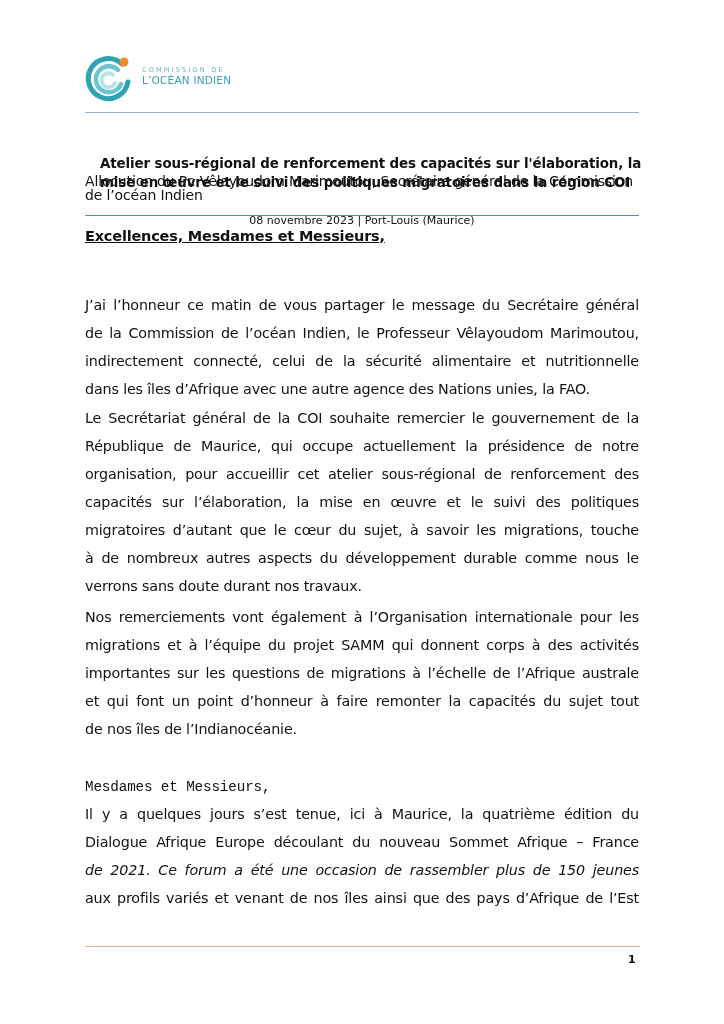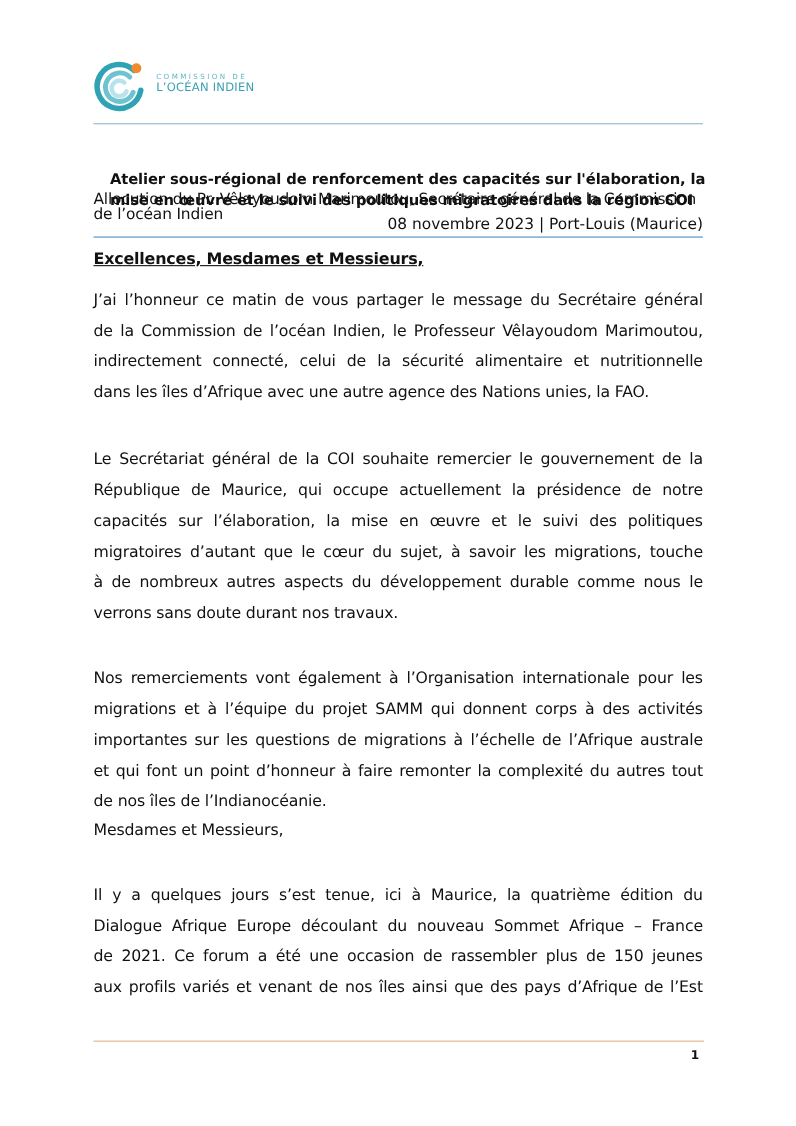--- a/index.html
+++ b/index.html
@@ -14,31 +14,31 @@
     .logo-line2 { font-size: 10.5px; letter-spacing: 0.2px; line-height: 12px; color: #3aa0b2; }
 
     .rule-top { position: absolute; left: 85px; top: 112px; width: 554px; height: 0; border-top: 1px solid #8fb7cc; }
     .rule-date { position: absolute; left: 85px; top: 215px; width: 554px; height: 0; border-top: 1.5px solid #4a8fc0; }
     .rule-foot { position: absolute; left: 85px; top: 946px; width: 555px; height: 0; border-top: 1.5px solid #e0b287; }
 
     .title { position: absolute; left: 100px; top: 121px; width: 554px; text-align: left;
              font-weight: bold; font-size: 13.4px; line-height: 19px; letter-spacing: -0.1px; margin-top: 33px; }
     .subtitle { position: absolute; left: 85px; top: 174px; width: 554px; text-align: left;
                 font-size: 14px; line-height: 14px; letter-spacing: -0.15px; }
-    .dateline { position: absolute; left: 85px; top: 197px; width: 554px; text-align: right;
-                font-size: 14px; line-height: 14px; }
+    .dateline { position: absolute; left: 85px; top: 214px; width: 554px; text-align: center;
+                font-size: 11px; line-height: 14px; }
 
     .salutation { position: absolute; left: 85px; top: 227px; font-weight: bold; font-size: 14.5px; line-height: 18px; letter-spacing: -0.2px; text-decoration: underline; }
 
     .body-text { position: absolute; left: 85px; width: 554px; font-size: 14.3px; line-height: 28px;
                  text-align: justify; letter-spacing: -0.15px; }
     .p1 { top: 259px; }
     .p2 { top: 404px; }
     .p3 { top: 603px; }
-    .p4 { top: 741px; }
+    .p4 { top: 773px; font-family: Liberation Mono, monospace; }
     .p5 { top: 800px; height: 114px; overflow: hidden; }
     .body-text span.line { display: block; text-align: justify; text-align-last: justify; white-space: nowrap; }
     .body-text span.line.last { text-align-last: left; }
 
     .page-num { position: absolute; left: 628px; top: 953px; font-weight: bold; font-size: 11px; }
   </style>
 </head>
 <body>
 
 <div class="page">
@@ -63,50 +63,51 @@
     <div>mise en œuvre et le suivi des politiques migratoires dans la région COI</div>
   </div>
 
   <div class="subtitle">Allocution du Pr. Vêlayoudom Marimoutou, Secrétaire général de la Commission de l’océan Indien</div>
   <div class="dateline">08 novembre 2023 | Port-Louis (Maurice)</div>
   <div class="rule-date"></div>
 
   <div class="salutation">Excellences, Mesdames et Messieurs,</div>
 
   <div class="body-text p1">
-    <span class="line" style="white-space: nowrap; display: block; letter-spacing: -0.15px;">J’ai l’honneur ce matin de vous partager le message du Secrétaire général</span>
+    <span class="line" style="white-space: nowrap; display: block; letter-spacing: -0.15px; margin-top: 32px;">J’ai l’honneur ce matin de vous partager le message du Secrétaire général</span>
     <span class="line" style="white-space: nowrap; display: block; letter-spacing: -0.15px;">de la Commission de l’océan Indien, le Professeur Vêlayoudom Marimoutou,</span>
     <span class="line" style="white-space: nowrap; display: block; letter-spacing: -0.15px;">indirectement connecté, celui de la sécurité alimentaire et nutritionnelle</span>
     <span class="line last" style="white-space: nowrap; display: block; letter-spacing: -0.15px;">dans les îles d’Afrique avec une autre agence des Nations unies, la FAO.</span>
   </div>
 
   <div class="body-text p2">
     <span class="line" style="white-space: nowrap; display: block; letter-spacing: -0.15px;">Le Secrétariat général de la COI souhaite remercier le gouvernement de la</span>
     <span class="line" style="white-space: nowrap; display: block; letter-spacing: -0.15px;">République de Maurice, qui occupe actuellement la présidence de notre</span>
+    <span class="line" style="white-space: nowrap; display: block; letter-spacing: -0.15px;">organisation, pour accueillir cet atelier sous-régional de renforcement des</span>
     <span class="line" style="white-space: nowrap; display: block; letter-spacing: -0.15px;">capacités sur l’élaboration, la mise en œuvre et le suivi des politiques</span>
     <span class="line" style="white-space: nowrap; display: block; letter-spacing: -0.15px;">migratoires d’autant que le cœur du sujet, à savoir les migrations, touche</span>
     <span class="line" style="white-space: nowrap; display: block; letter-spacing: -0.15px;">à de nombreux autres aspects du développement durable comme nous le</span>
     <span class="line last" style="white-space: nowrap; display: block; letter-spacing: -0.15px;">verrons sans doute durant nos travaux.</span>
   </div>
 
   <div class="body-text p3">
     <span class="line" style="white-space: nowrap; display: block; letter-spacing: -0.15px;">Nos remerciements vont également à l’Organisation internationale pour les</span>
     <span class="line" style="white-space: nowrap; display: block; letter-spacing: -0.15px;">migrations et à l’équipe du projet SAMM qui donnent corps à des activités</span>
     <span class="line" style="white-space: nowrap; display: block; letter-spacing: -0.15px;">importantes sur les questions de migrations à l’échelle de l’Afrique australe</span>
-    <span class="line" style="white-space: nowrap; display: block; letter-spacing: -0.15px;">et qui font un point d’honneur à faire remonter la complexité du autres tout</span>
+    <span class="line" style="white-space: nowrap; display: block; letter-spacing: -0.15px;">et qui font un point d’honneur à faire remonter la capacités du sujet tout</span>
     <span class="line last" style="white-space: nowrap; display: block; letter-spacing: -0.15px;">de nos îles de l’Indianocéanie.</span>
   </div>
 
   <div class="body-text p4">
     <span class="line last" style="white-space: nowrap; display: block; letter-spacing: -0.15px;">Mesdames et Messieurs,</span>
   </div>
 
   <div class="body-text p5">
     <span class="line" style="white-space: nowrap; display: block; letter-spacing: -0.15px;">Il y a quelques jours s’est tenue, ici à Maurice, la quatrième édition du</span>
     <span class="line" style="white-space: nowrap; display: block; letter-spacing: -0.15px;">Dialogue Afrique Europe découlant du nouveau Sommet Afrique – France</span>
-    <span class="line" style="white-space: nowrap; display: block; letter-spacing: -0.15px;">de 2021. Ce forum a été une occasion de rassembler plus de 150 jeunes</span>
+    <span class="line" style="white-space: nowrap; display: block; letter-spacing: -0.15px; font-style: italic;">de 2021. Ce forum a été une occasion de rassembler plus de 150 jeunes</span>
     <span class="line" style="white-space: nowrap; display: block; letter-spacing: -0.15px;">aux profils variés et venant de nos îles ainsi que des pays d’Afrique de l’Est</span>
   </div>
 
   <div class="rule-foot"></div>
   <div class="page-num">1</div>
 
 </div>
 
 </body></html>

